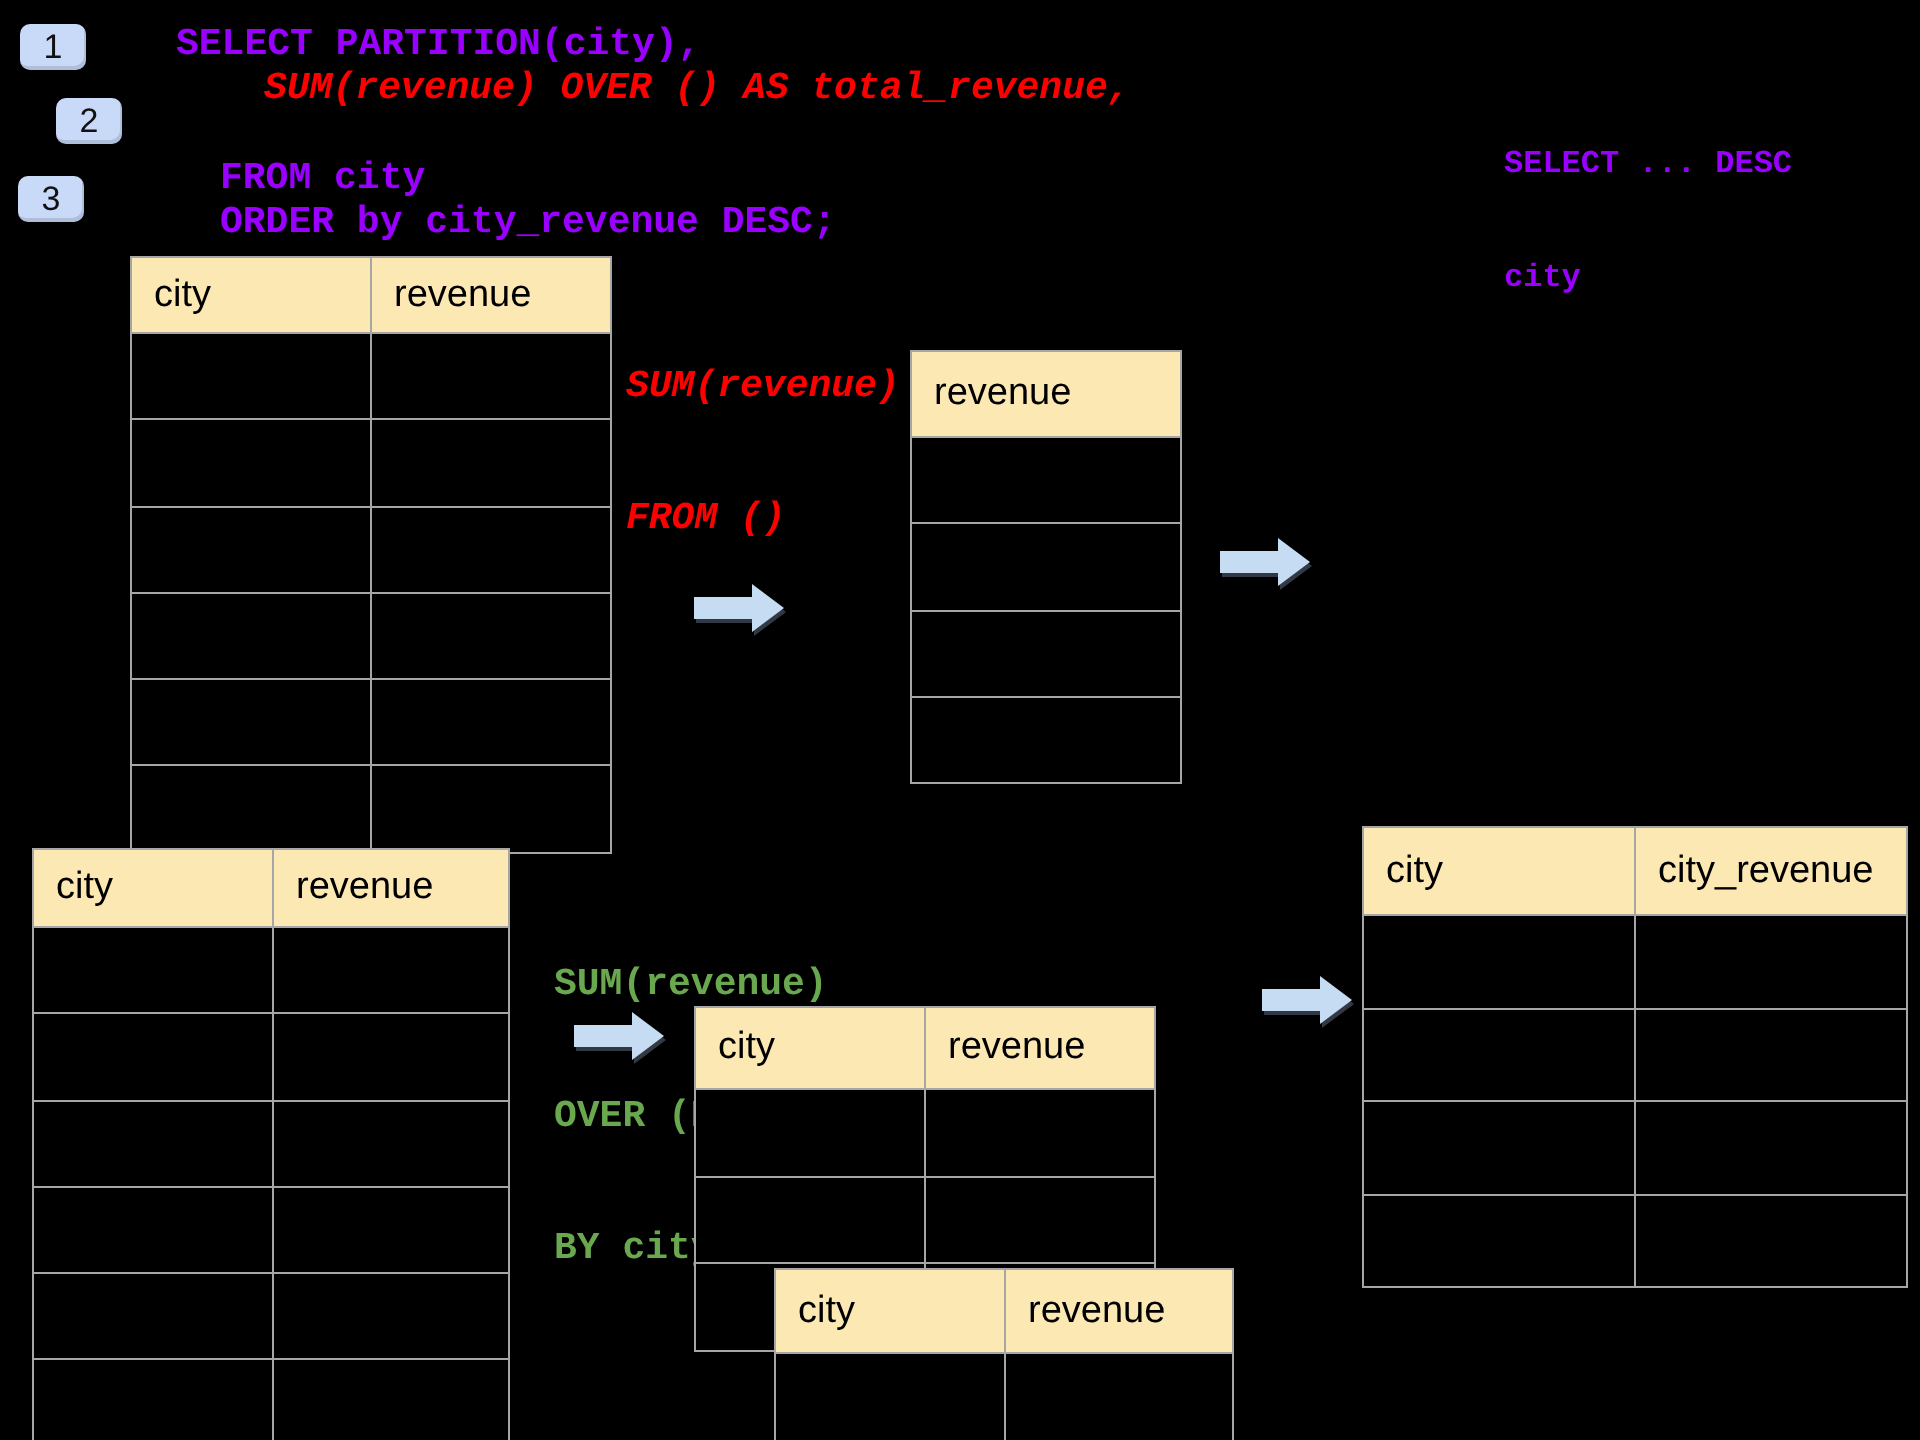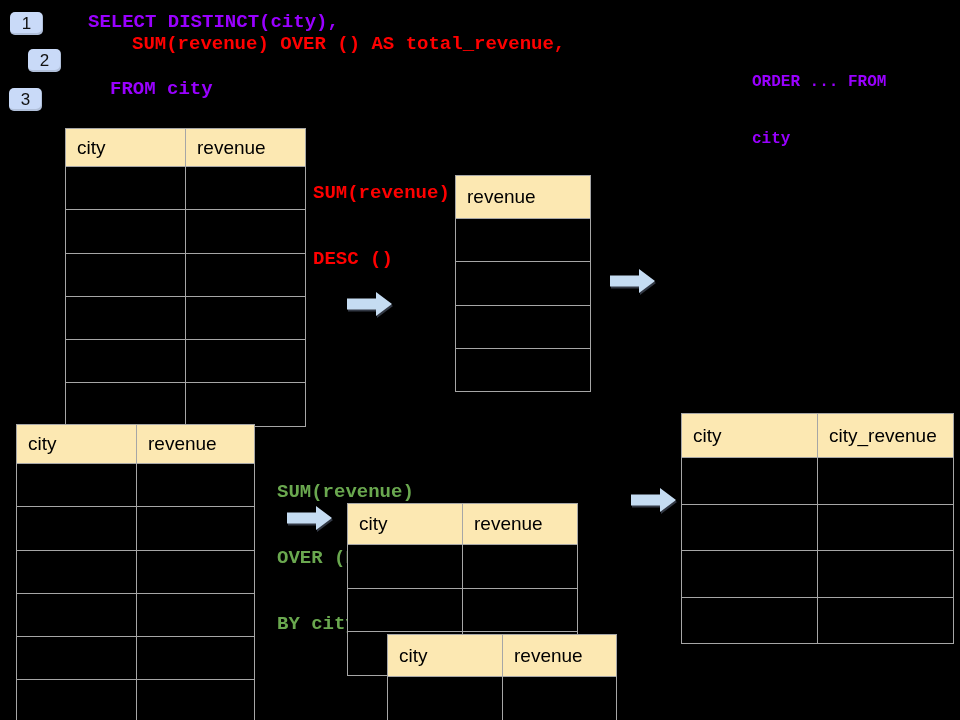--- a/index.html
+++ b/index.html
@@ -2,21 +2,21 @@
 <html style="--background: #000000; --purple: #9900ff; --red: #ff0000; --green: #6aa84f; --table-header-bg: #fce8b2; --table-border: #a6a6a6; --badge-bg: #c9daf8; --arrow-fill: #c5dcf2;"><head>
 <meta charset="utf-8">
 <style>
   html,body{margin:0;padding:0;background:#000;}
   #canvas{position:relative;width:960px;height:720px;background:var(--background,#000);overflow:hidden;
           font-family:"Liberation Sans","DejaVu Sans",sans-serif;}
 
   
   .code{position:absolute;font-family:"Liberation Mono","DejaVu Sans Mono",monospace;
         font-weight:700;font-size:19px;line-height:22px;white-space:pre;}
-  .c-purple{color:var(--purple);} .c-red{color:var(--red);} .c-green{color:var(--green);}
+  .c-purple{color:var(--purple);} .c-red{color:var(--red);font-style:italic;} .c-green{color:var(--green);}
   #l1{left:88px;top:11px;} #l2{left:132px;top:33px;} #l3{left:132px;top:56px;}
   #l4{left:110px;top:78px;} #l5{left:110px;top:100px;}
   #side-code{left:752px;top:35px;font-size:16px;line-height:19px;}
   #ann-total{left:313px;top:138px;}
   #ann-partition{left:277px;top:437px;}
 
   
   .badge{position:absolute;width:33px;height:23px;background:var(--badge-bg);
          border-radius:5px;display:flex;align-items:center;justify-content:center;
          font-size:17px;color:#111;box-shadow:inset -1px -2px 0 rgba(0,0,0,.12);}
@@ -43,32 +43,33 @@
 </style>
 </head>
 <body>
 
 <div id="canvas">
 
   <div class="badge" id="b1">1</div>
   <div class="badge" id="b2">2</div>
   <div class="badge" id="b3">3</div>
 
-  <div class="code c-purple" id="l1">SELECT DISTINCT(city),</div>
+  <div class="code c-purple" id="l1">SELECT PARTITION(city),</div>
   <div class="code c-red" id="l2">SUM(revenue) OVER () AS total_revenue,</div>
   <div class="code c-purple" id="l4">FROM city</div>
+  <div class="code c-purple" id="l5">ORDER by city_revenue DESC;</div>
 
   <div class="code c-purple" id="side-code">
-    <div>ORDER ... FROM</div>
+    <div>SELECT ... DESC</div>
     <div>city</div>
   </div>
 
   <div class="code c-red" id="ann-total">
     <div>SUM(revenue)</div>
-    <div>DESC ()</div>
+    <div>FROM ()</div>
   </div>
   <div class="code c-green" id="ann-partition">
     <div>SUM(revenue)</div>
     <div>OVER (PARTITION</div>
     <div>BY city)</div>
   </div>
 
   <svg class="arrow" id="a1" viewBox="0 0 46 26">
     <polygon points="0,7.5 29,7.5 29,1 45,13 29,25 29,18.5 0,18.5" fill="#c5dcf2"></polygon>
   </svg>

